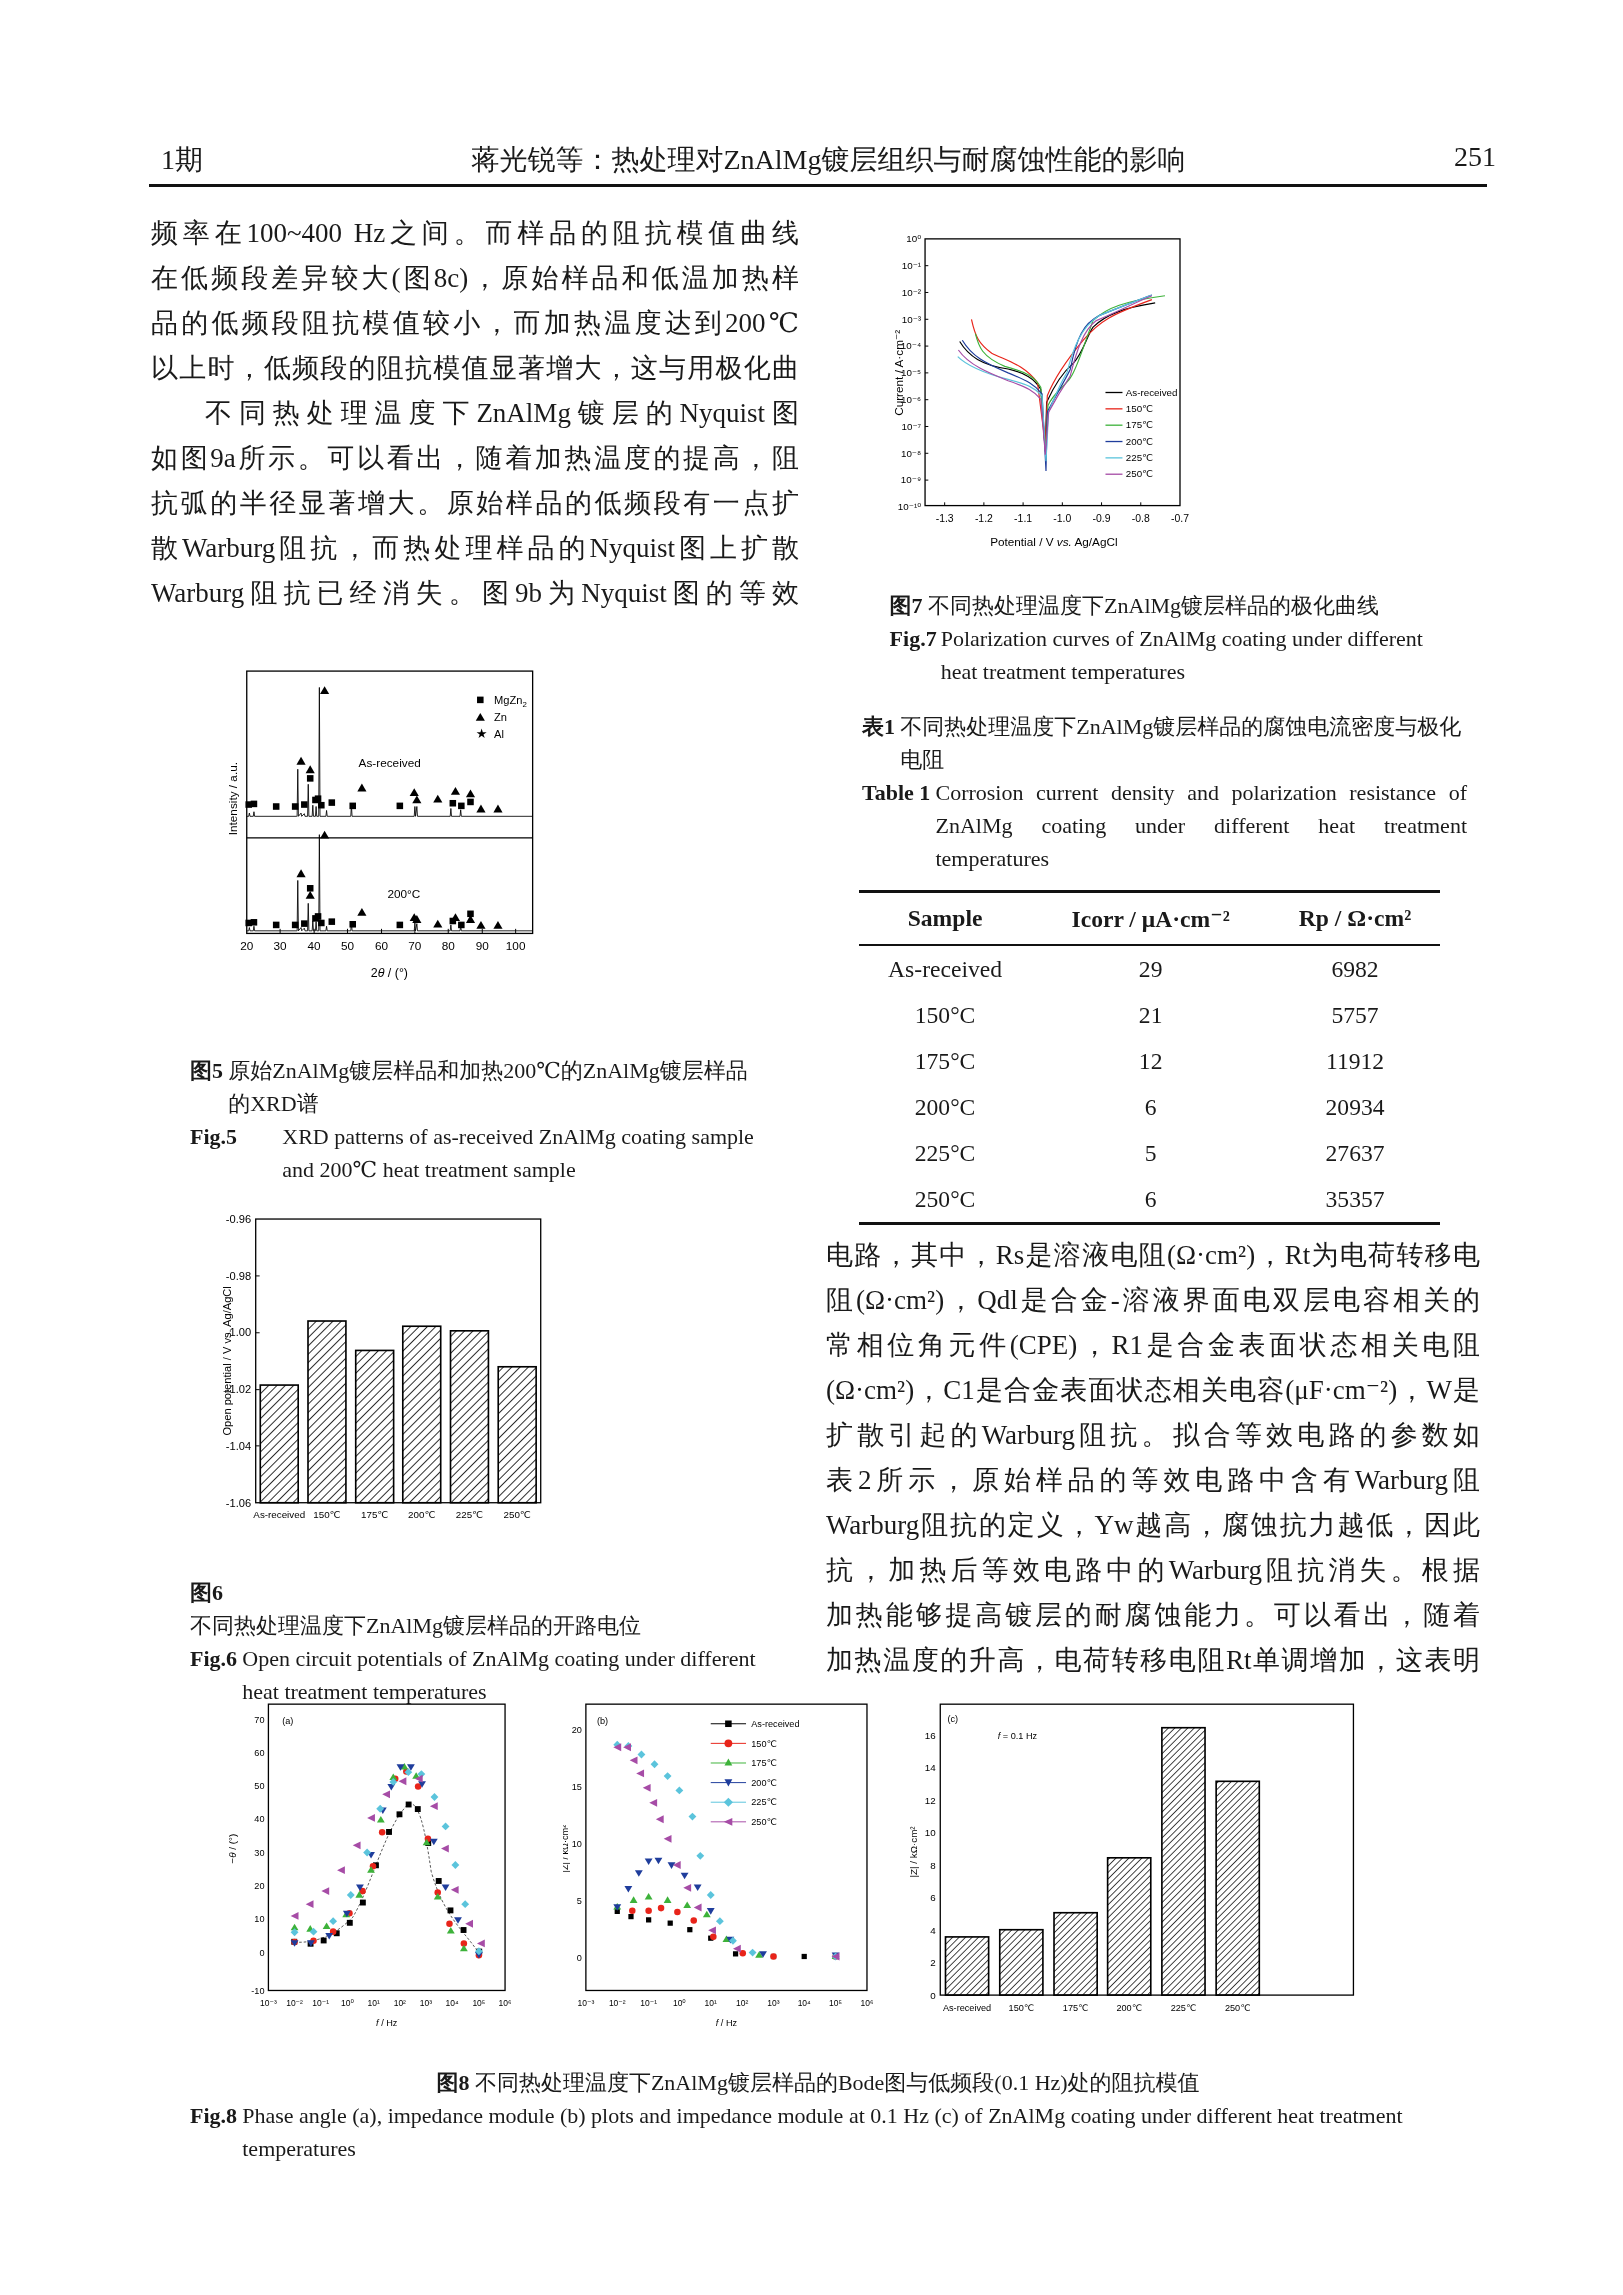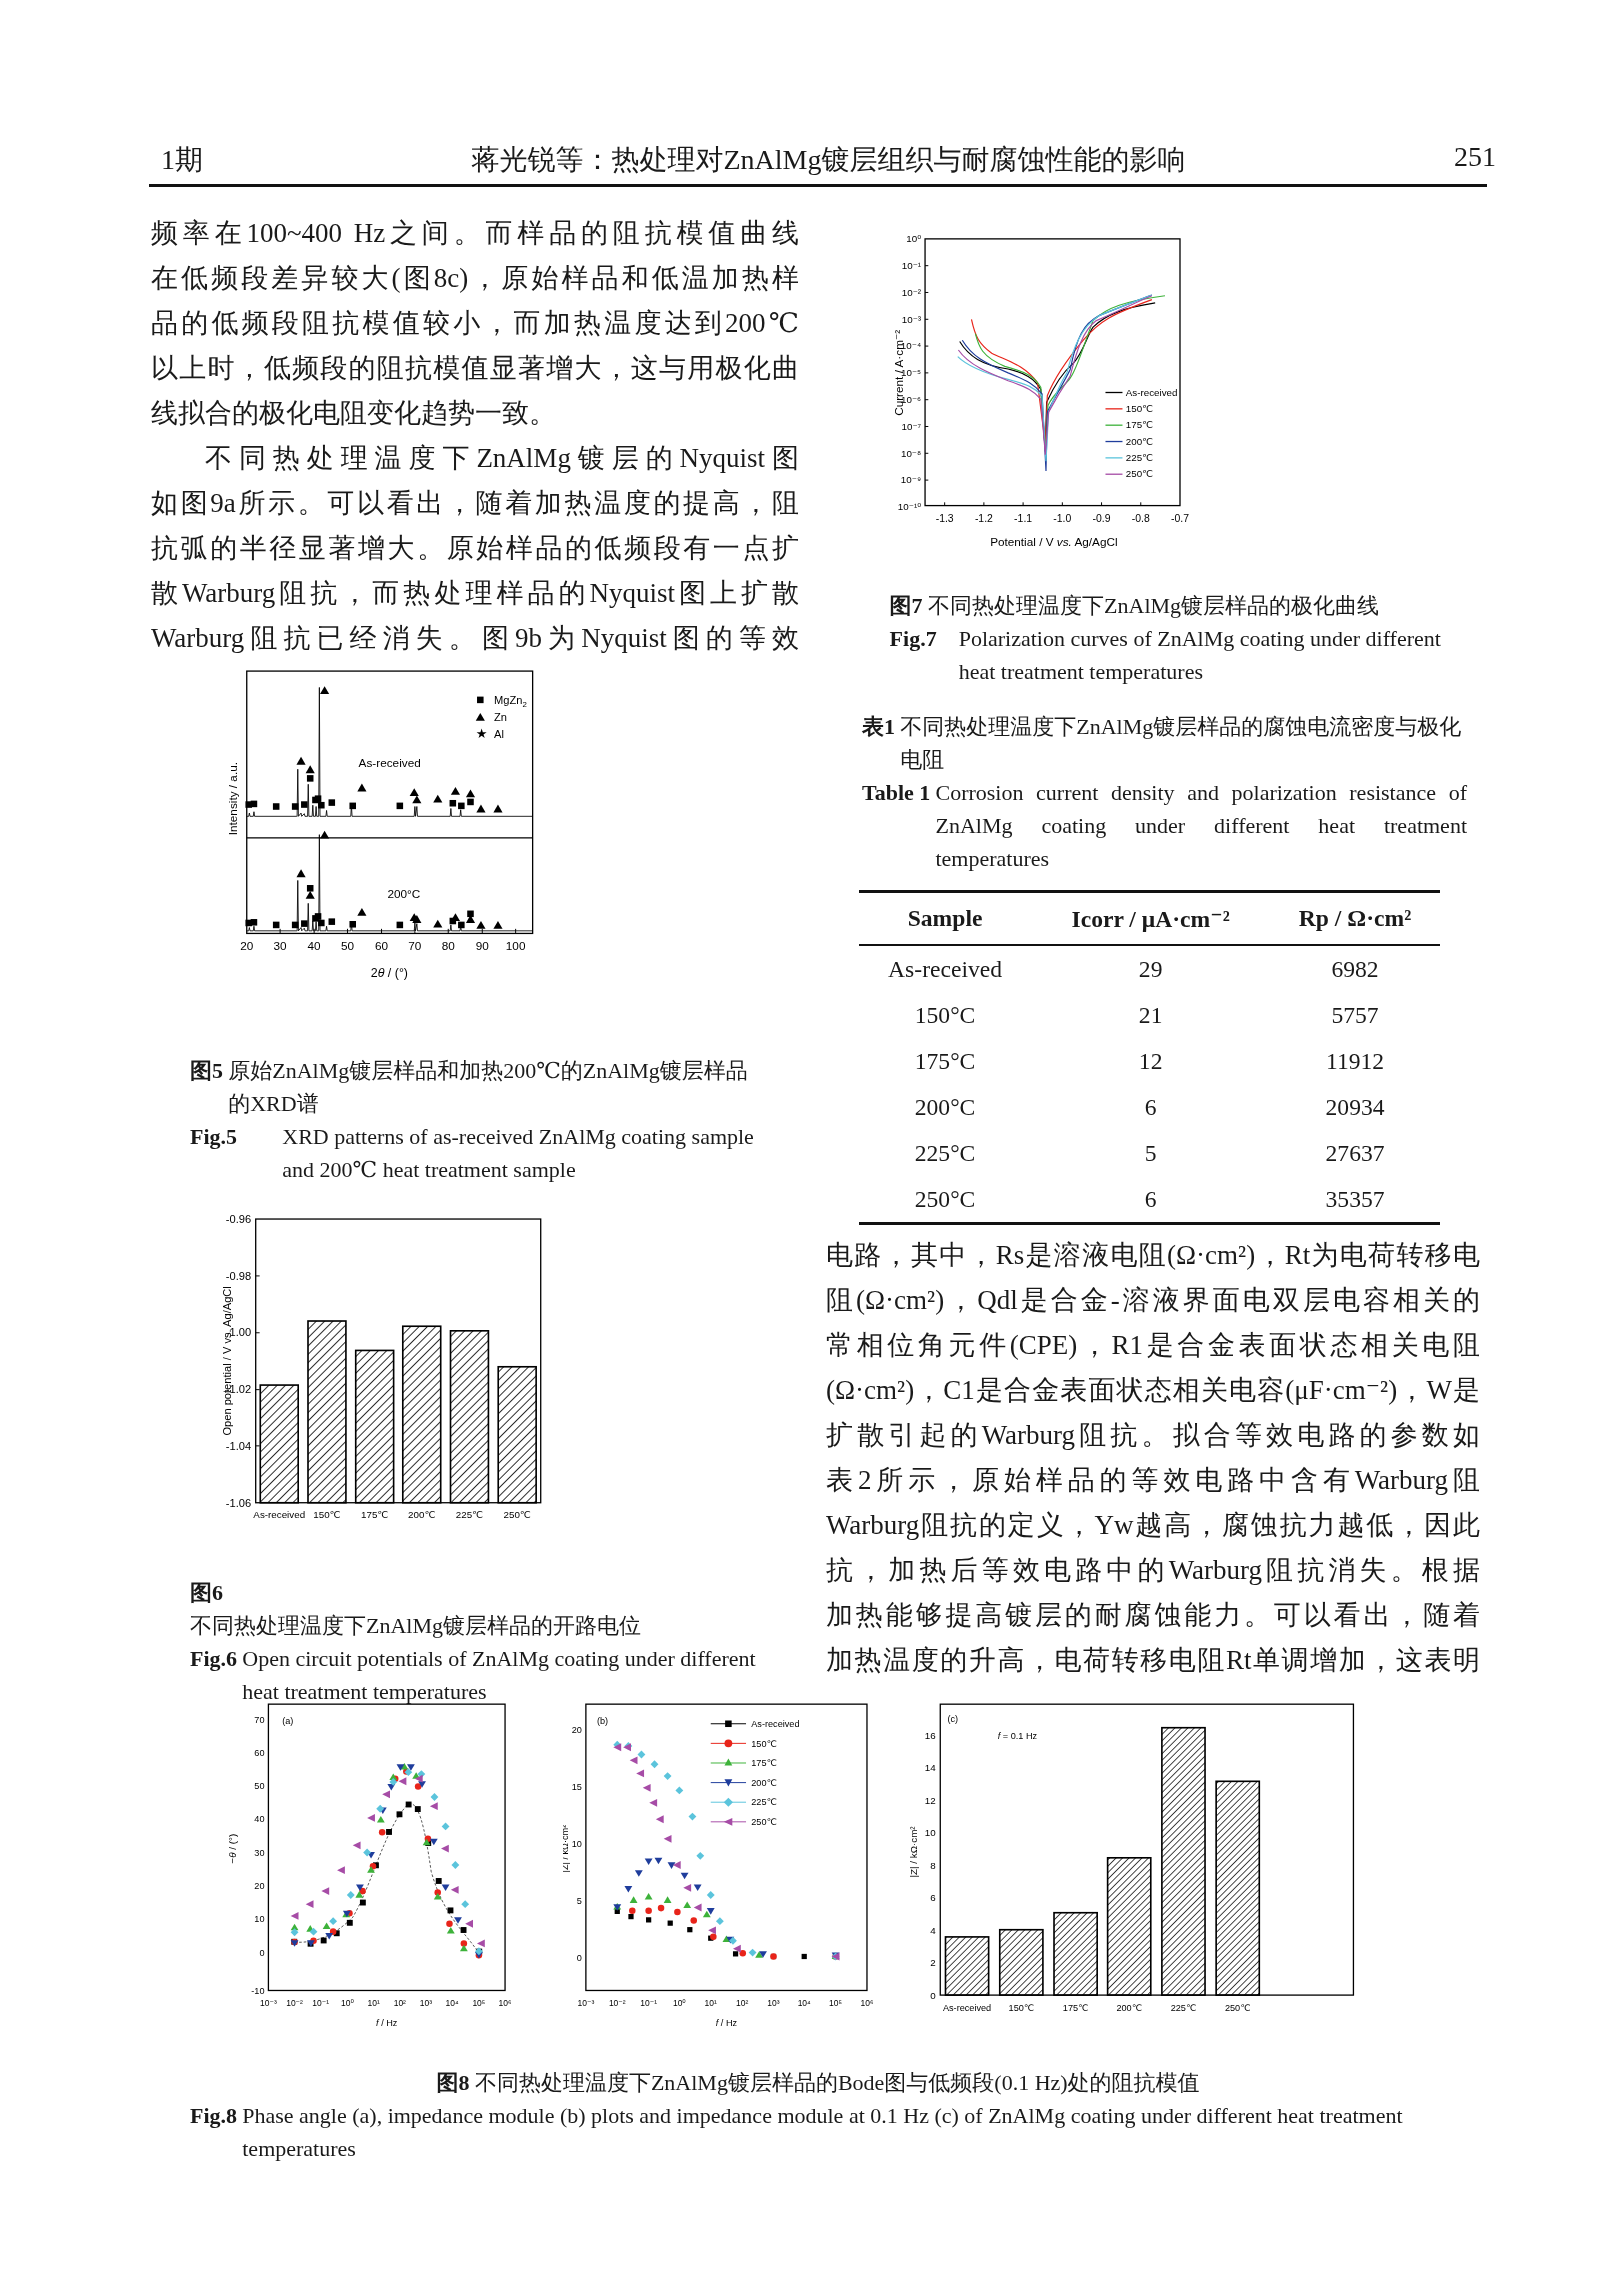--- a/index.html
+++ b/index.html
@@ -30,21 +30,20 @@
   <span class="c">蒋光锐等：热处理对ZnAlMg镀层组织与耐腐蚀性能的影响</span>
   <span class="r">251</span>
 </div>
 <div class="abs hdr-rule"></div>
 
 <div class="abs body-text" style="left:151px; top:211px; width:648px;">
   <p>频率在100~400 Hz之间。而样品的阻抗模值曲线</p>
   <p>在低频段差异较大(图8c)，原始样品和低温加热样</p>
   <p>品的低频段阻抗模值较小，而加热温度达到200℃</p>
   <p>以上时，低频段的阻抗模值显著增大，这与用极化曲</p>
-  <p class="last">线拟合的极化电阻变化趋势一致。</p>
   <p class="indent">不同热处理温度下ZnAlMg镀层的Nyquist图</p>
   <p>如图9a所示。可以看出，随着加热温度的提高，阻</p>
   <p>抗弧的半径显著增大。原始样品的低频段有一点扩</p>
   <p>散Warburg阻抗，而热处理样品的Nyquist图上扩散</p>
   <p>Warburg阻抗已经消失。图9b为Nyquist图的等效</p>
 </div>
 
 <svg class="abs" style="left:877px; top:216px;" width="589" height="353" viewBox="0 0 900 540">
   <rect x="73" y="35" width="390" height="408" fill="none" stroke="#000" stroke-width="2"></rect>
   <g font-size="15" text-anchor="end">
@@ -110,21 +109,21 @@
     <line x1="349" y1="370" x2="375" y2="370" stroke="#5bc4dc" stroke-width="2"></line>
       <text x="380" y="375">225℃</text>
     <line x1="349" y1="395" x2="375" y2="395" stroke="#a64ca6" stroke-width="2"></line>
       <text x="380" y="400">250℃</text>
   </g>
 </svg>
 
 <div class="abs cap" style="left:870px; top:589px; width:595px;">
   <div style="padding-left:19.6px;"><b>图7</b> <span>不同热处理温度下ZnAlMg镀层样品的极化曲线</span></div>
   <div style="padding-left:19.6px; padding-right:6.5px; display:flex;">
-      <b style="white-space:nowrap; margin-right:22px;">Fig.7</b>
+      <b style="white-space:nowrap; margin-right:4px;">Fig.7</b>
       <span>Polarization curves of ZnAlMg coating under different heat treatment temperatures</span>
     </div>
 </div>
 
 <div class="abs cap" style="left:862px; top:710px; width:605px;">
   <div style="display:flex;">
       <b style="white-space:nowrap; margin-right:5.2px;">表1</b>
       <span>不同热处理温度下ZnAlMg镀层样品的腐蚀电流密度与极化电阻</span>
     </div>
   <div style="display:flex;">

